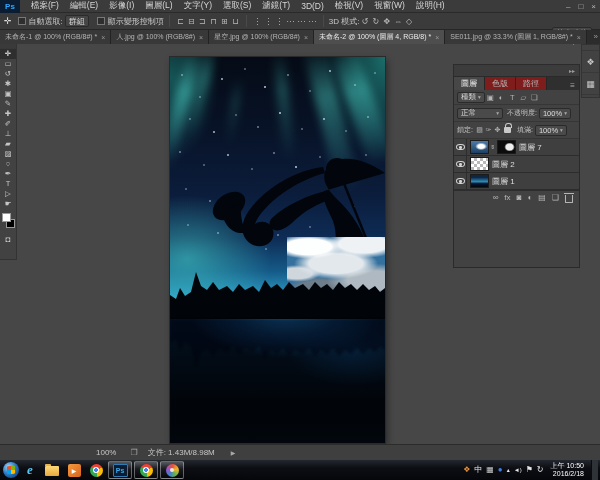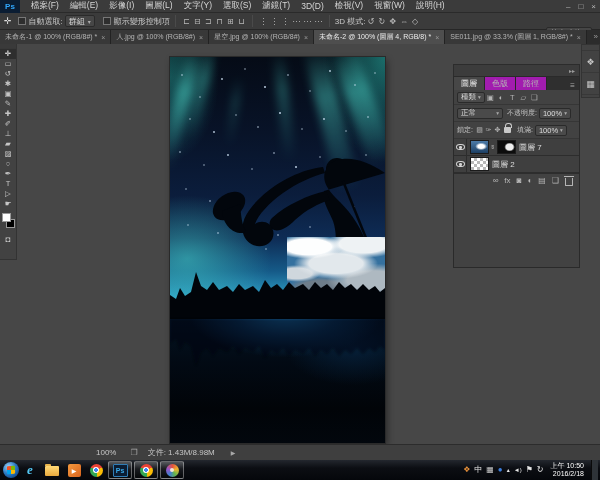--- a/index.html
+++ b/index.html
@@ -11,21 +11,21 @@
   .menubar{position:absolute;left:0;top:0;width:600px;height:13px;background:#3b3b3b;border-bottom:1px solid #2a2a2a;display:flex;align-items:center;}
   .pslogo{width:20px;height:13px;background:#0b1d33;color:#31a8ff;font-size:8px;font-weight:bold;display:flex;align-items:center;justify-content:center;flex:none;}
   .menu-item{font-size:8.5px;color:#d6d6d6;margin-left:11px;white-space:nowrap;}
   .winctl{position:absolute;right:4px;top:0;height:13px;display:flex;gap:8px;align-items:center;color:#b8b8b8;font-size:8px;}
 
   
   .optbar{position:absolute;left:0;top:13px;width:600px;height:17px;background:#3b3b3b;border-bottom:1px solid #262626;display:flex;align-items:center;font-size:8px;color:#c9c9c9;}
   .optbar .sep{width:1px;height:12px;background:#2d2d2d;border-right:1px solid #4a4a4a;margin:0 5px;flex:none;}
   .toolpreset{margin-left:4px;color:#ddd;font-size:9px;}
   .chk{width:8px;height:8px;border:1px solid #777;background:#2e2e2e;margin:0 3px 0 6px;flex:none;}
-  .dd{height:12px;background:#464646;border:1px solid #2a2a2a;border-radius:2px;display:flex;align-items:center;padding:0 3px;margin:12px 2px;color:#ddd;}
+  .dd{height:12px;background:#464646;border:1px solid #2a2a2a;border-radius:2px;display:flex;align-items:center;padding:0 3px;margin:12px 2px;color:#ddd;flex-direction:column;}
   .dd .car{font-size:6px;margin-left:3px;color:#aaa;}
   .miniico{width:11px;text-align:center;color:#b9b9b9;font-size:8px;flex:none;}
   .workspace{position:absolute;right:6px;top:2px;}
 
   
   .tabsbar{position:absolute;left:0;top:30px;width:600px;height:14px;background:#2c2c2c;display:flex;align-items:flex-end;overflow:hidden;white-space:nowrap;}
   .dtab{height:14px;display:flex;align-items:center;background:#383838;color:#b5b5b5;font-size:7px;padding:0 5px;border-right:1px solid #222;flex:none;}
   .dtab.active{background:#4e4e4e;color:#ececec;}
   .dtab .x{margin-left:4px;color:#999;font-size:7px;}
   .taboverflow{position:absolute;right:2px;top:32px;color:#999;font-size:8px;}
@@ -68,21 +68,21 @@
   .water{position:absolute;left:0;top:250px;width:215px;height:136px;
     background:
       radial-gradient(ellipse 130px 60px at 54% 4%, rgba(23,105,160,.9) 0%, rgba(13,62,104,.65) 40%, rgba(2,10,20,0) 75%),
       radial-gradient(ellipse 90px 50px at 85% 30%, rgba(10,50,88,.5), transparent 75%),
       linear-gradient(180deg,#041626 0%,#020a14 40%,#010408 75%,#02070d 100%);}
 
   
   .dockhead{position:absolute;left:453px;top:64px;width:127px;height:12px;background:#3c3c3c;border:1px solid #2c2c2c;border-bottom:none;color:#9a9a9a;font-size:6px;display:flex;justify-content:flex-end;align-items:center;padding:0 4px;}
   .panel{position:absolute;left:453px;top:76px;width:127px;height:192px;background:#424242;border:1px solid #2a2a2a;font-size:7.5px;color:#cfcfcf;}
   .ptabs{height:13px;background:#2f2f2f;display:flex;align-items:flex-end;}
-  .ptab{height:13px;line-height:13px;padding:0 7px;font-size:8px;color:#b5b5b5;background:#a21caf;border-right:1px solid #262626;}
+  .ptab{height:13px;line-height:13px;padding:0 7px;font-size:8px;color:#b5b5b5;background:#7f1d1d;border-right:1px solid #262626;}
   .ptab.active{background:#474747;color:#eee;}
   .pmenu{margin-left:auto;padding:0 4px;color:#aaa;font-size:8px;}
   .prow{display:flex;align-items:center;padding:0 3px;border-bottom:1px solid #363636;}
   .frow{height:15px;}
   .brow{height:17px;}
   .krow{height:17px;}
   .pdd{height:11px;background:#4a4a4a;border:1px solid #2a2a2a;border-radius:2px;display:flex;align-items:center;padding:0 3px;color:#ddd;}
   .pdd .car{font-size:5.5px;margin-left:2px;color:#aaa;}
   .fico{width:11px;text-align:center;color:#b5b5b5;font-size:7.5px;}
   .plabel{margin:0 2px 0 4px;color:#c3c3c3;white-space:nowrap;font-size:7px;}
@@ -390,20 +390,27 @@
         <span class="thumb t-mask" style="margin-left:0;"></span>
         <span class="lname">圖層 7</span>
       </div>
       <div class="lrow">
         <span class="eyec">
             <span class="eye"></span>
           </span>
         <span class="thumb t-checker"></span>
         <span class="lname">圖層 2</span>
       </div>
+      <div class="lrow">
+        <span class="eyec">
+            <span class="eye"></span>
+          </span>
+        <span class="thumb t-land"></span>
+        <span class="lname">圖層 1</span>
+      </div>
     </div>
     <div class="pfoot">
       <span>∞</span>
       <span>fx</span>
       <span>◙</span>
       <span>◐</span>
       <span>▤</span>
       <span>❏</span>
       <span class="trashico"></span>
     </div>

